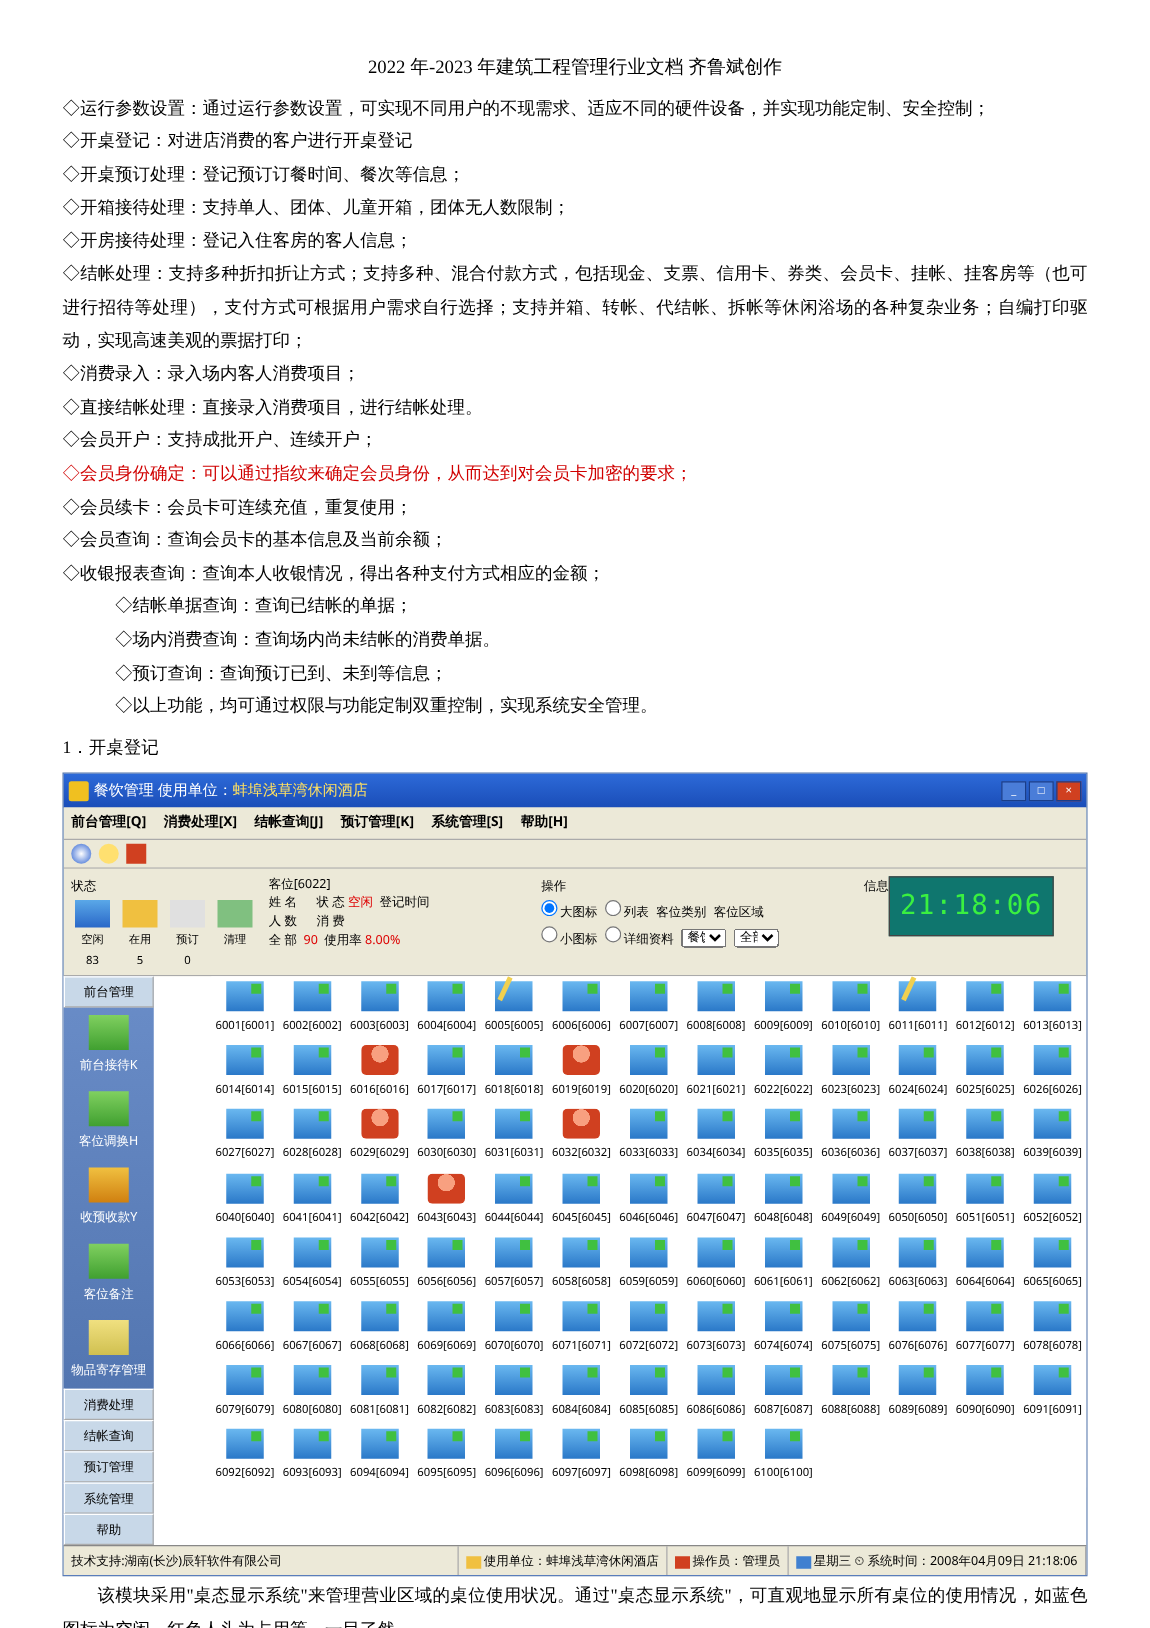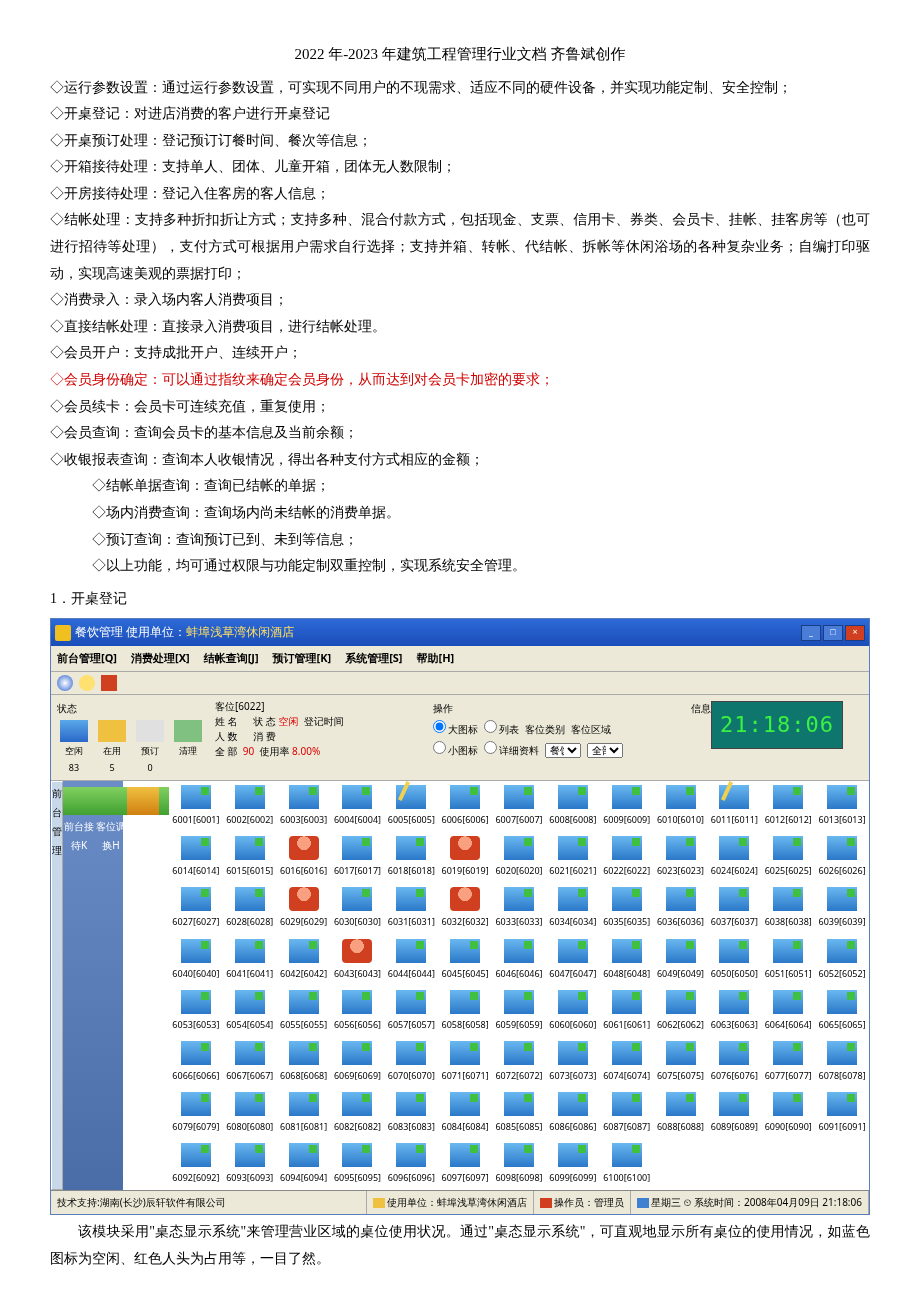--- a/index.html
+++ b/index.html
@@ -37,21 +37,21 @@
   .si-lbl { font-size: 9px; }
   .info-panel { width: 210px; line-height: 1.5; }
   .info-panel .val-red { color: #d00; }
   .ops-panel { width: 250px; }
   .ops-row { display: flex; gap: 6px; align-items: center; margin-top: 2px; }
   .ops-row input[type=radio] { margin-right: 2px; }
   .ops-row select { font-size: 10px; width: 36px; }
   .msg-panel { flex: 1; display: flex; align-items: flex-end; }
   .clock { background: #0f766e; color: #3af040; font-family: monospace; font-size: 22px; padding: 2px 8px; border: 1px solid #444; letter-spacing: 1px; margin-top: 2px; }
   .main-area { display: flex; background: #fff; }
-  .sidebar { width: 72px; background: linear-gradient(#6a8dc8,#4a6da8); display: flex; flex-direction: row; }
+  .sidebar { width: 72px; background: linear-gradient(#6a8dc8,#4a6da8); display: flex; flex-direction: column; }
   .sb-cat { background: #c8d8e8; color: #000; text-align: center; padding: 2px 0; font-size: 10px; border: 1px outset #fff; cursor: pointer; }
   .sb-item { text-align: center; padding: 6px 0; color: #fff; font-size: 10px; cursor: pointer; }
   .sb-item .sbi { width: 32px; height: 28px; margin: 0 auto 2px; }
   .sbi.green { background: linear-gradient(#80d060,#40a030); }
   .sbi.orange { background: linear-gradient(#f0c040,#d08010); }
   .sbi.note { background: linear-gradient(#f0e080,#d0c050); }
   .grid-wrap { flex: 1; overflow: hidden; padding-left: 46px; }
   .grid { display: grid; grid-template-columns: repeat(13, 1fr); background: #fff; }
   .seat { text-align: center; padding: 4px 0; font-size: 9px; cursor: pointer; }
   .seat-icon { width: 30px; height: 24px; margin: 0 auto 2px; }

